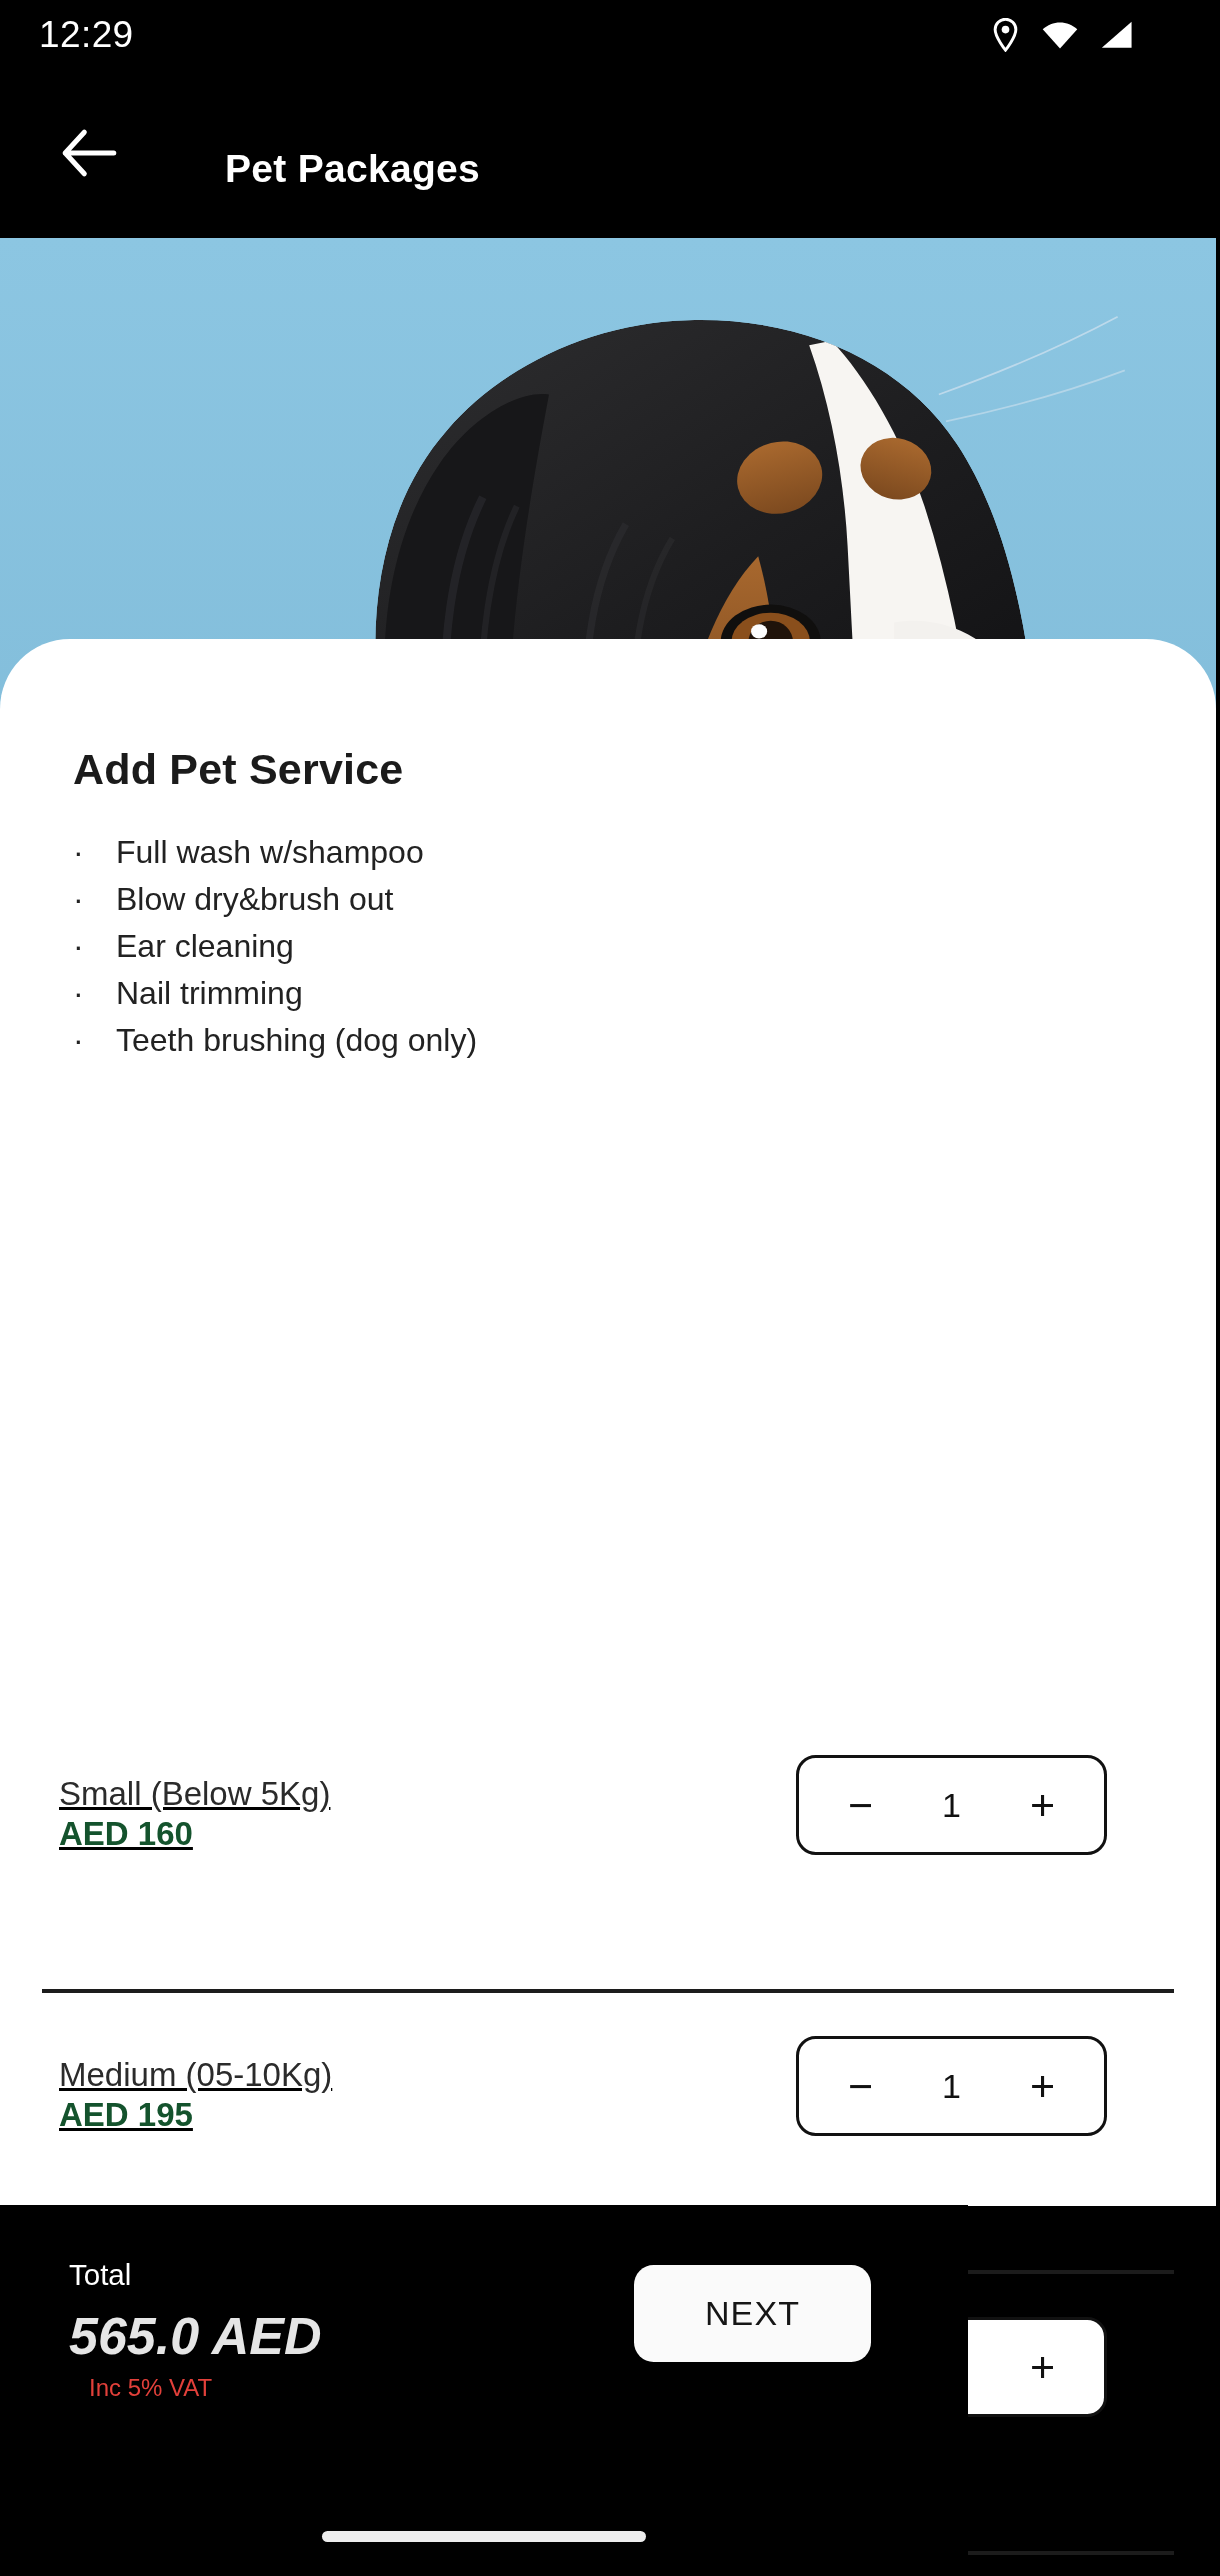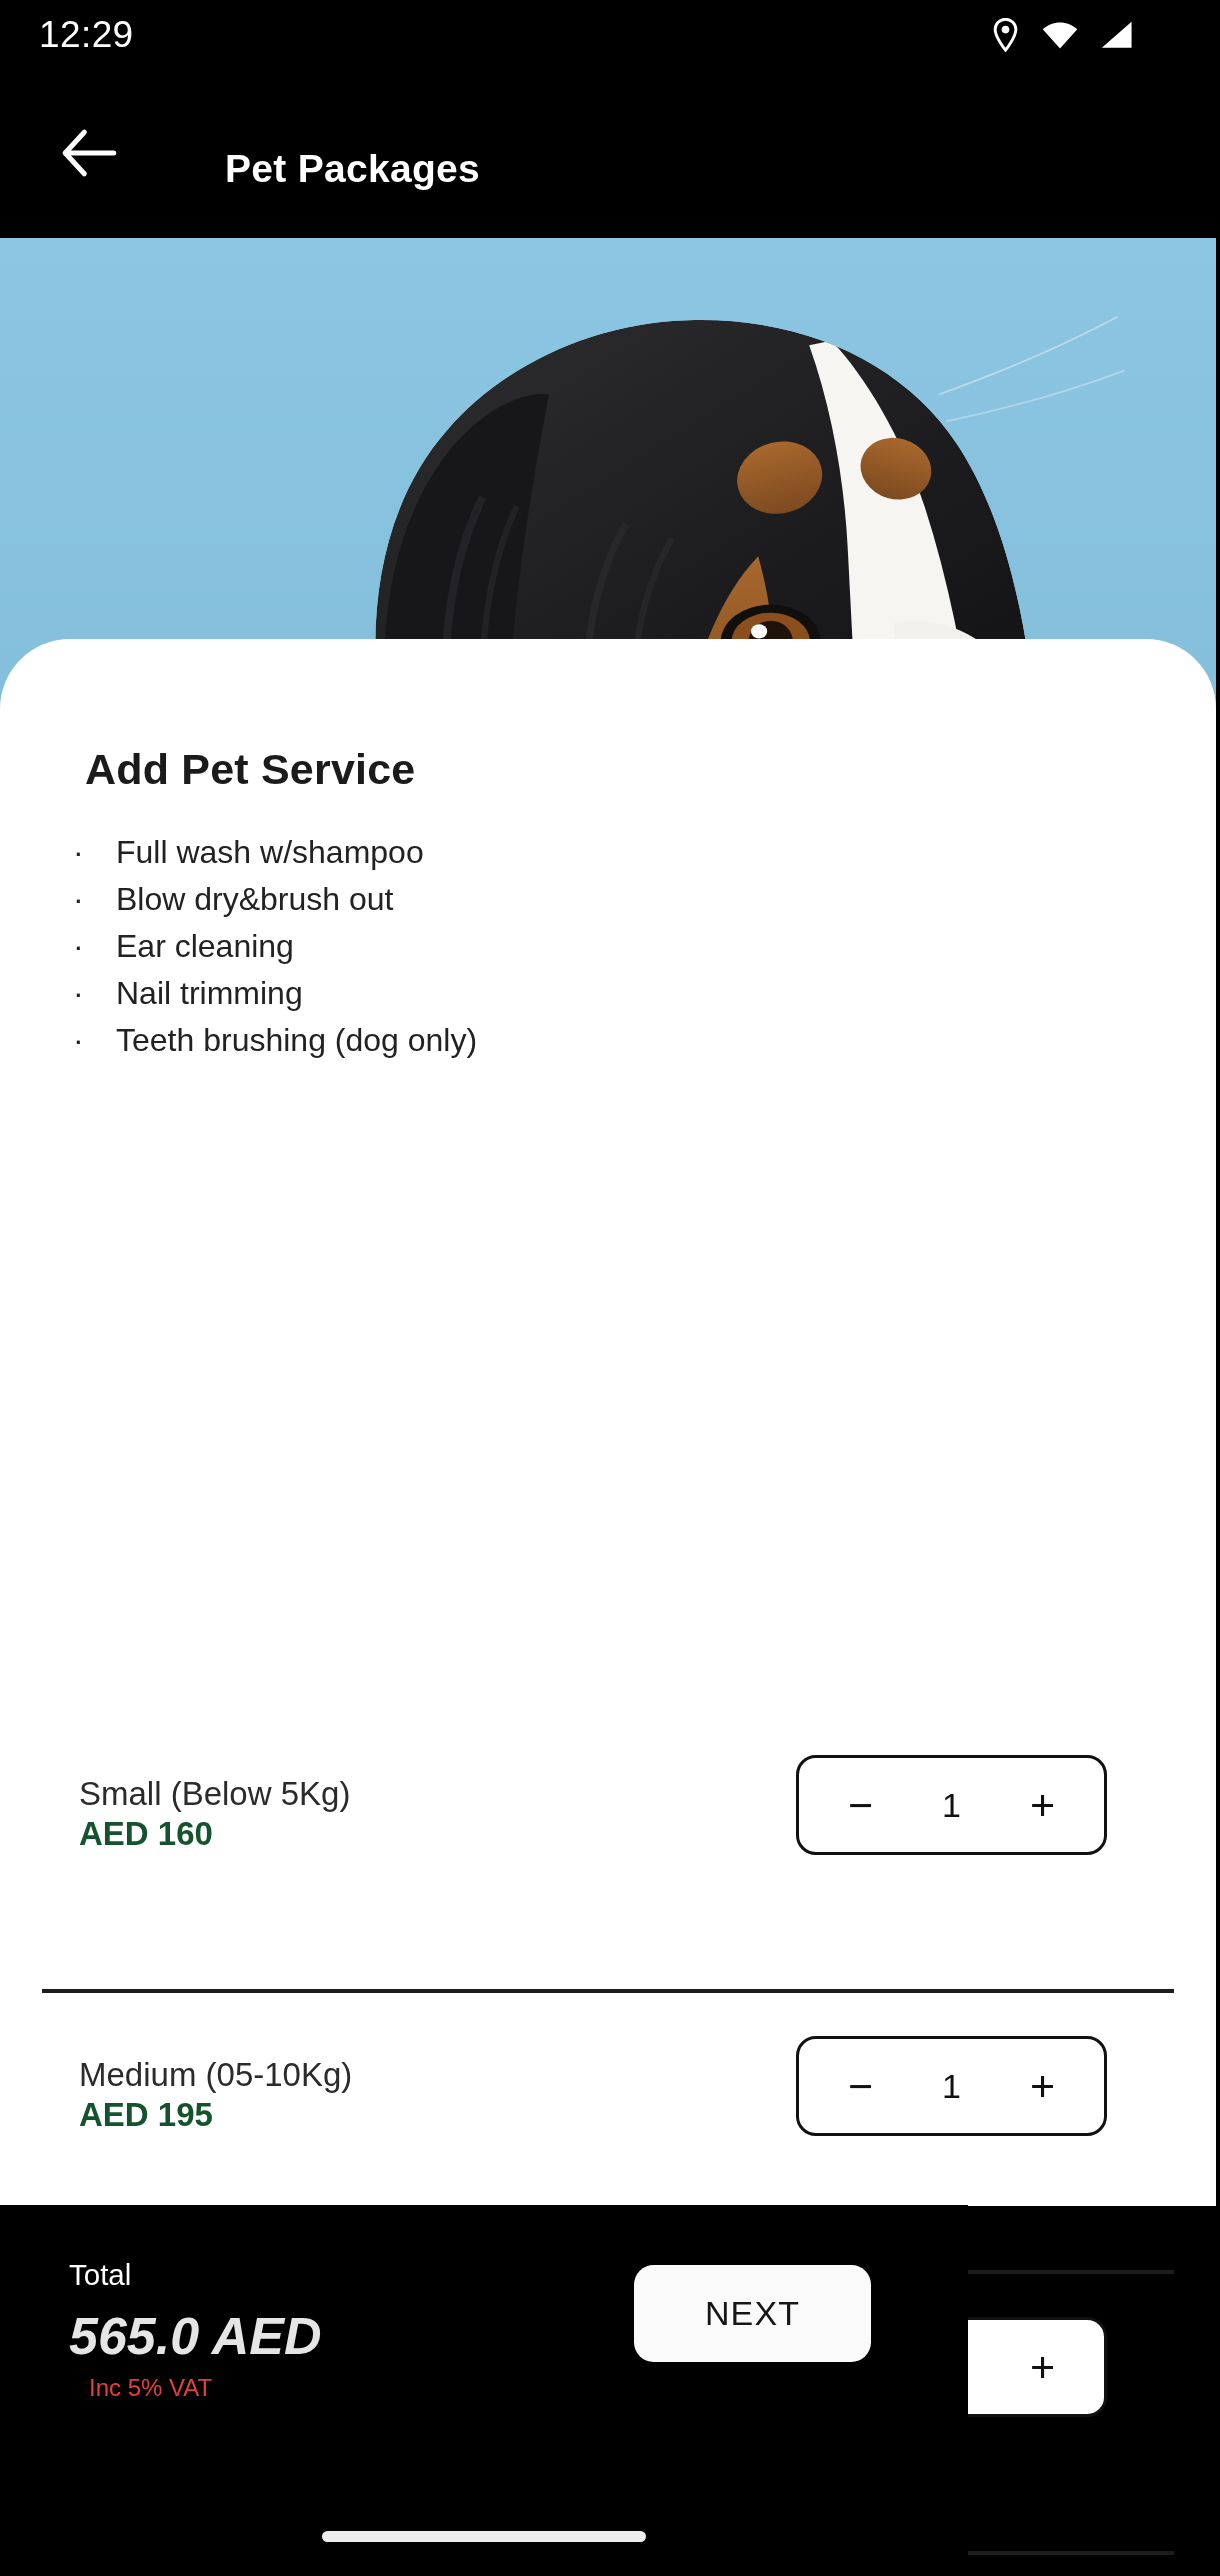--- a/index.html
+++ b/index.html
@@ -50,37 +50,37 @@
   .hero-photo { position:absolute; inset:0; }
 
   
   .sheet {
     position:absolute; top:639px; left:0; width:1216px; height:1567px;
     background:#fff;
     border-top-left-radius:70px; border-top-right-radius:70px;
   }
   .sheet-title {
     position:absolute; left:73px; top:106px;
-    font-size:43px; font-weight:700; color:#1b1b1b; letter-spacing:0.2px;margin-left:12px;
+    font-size:43px; font-weight:700; color:#1b1b1b; letter-spacing:0.2px;
   }
 
   .bullets { position:absolute; left:73px; top:190px; width:984px; }
   .bullet { display:flex; align-items:flex-start; height:47px; }
   .bullet-dot {
     width:43px; flex:0 0 43px; font-size:32px; color:#222;
     line-height:47px; text-align:left;
   }
   .bullet-text { font-size:32px; color:#222; line-height:47px; }
 
   
   .rows { position:absolute; left:0; top:1073px; width:1216px; }
   .row {
     position:relative; width:1216px; height:281px;
   }
-  .row-info { position:absolute; left:79px; top:61px; }
+  .row-info { position:absolute; left:59px; top:61px;text-decoration:underline; }
   .row-name { font-size:33px; color:#2b2b2b; line-height:1.25; }
   .row-price {
     font-size:33px; font-weight:700; color:#14532d; line-height:1.2;
   }
   .divider {
     position:absolute; left:42px; bottom:0; width:1132px; height:4.5px;
     background:#1c1c1c;
   }
   .stepper {
     position:absolute; right:109px; top:43px;

